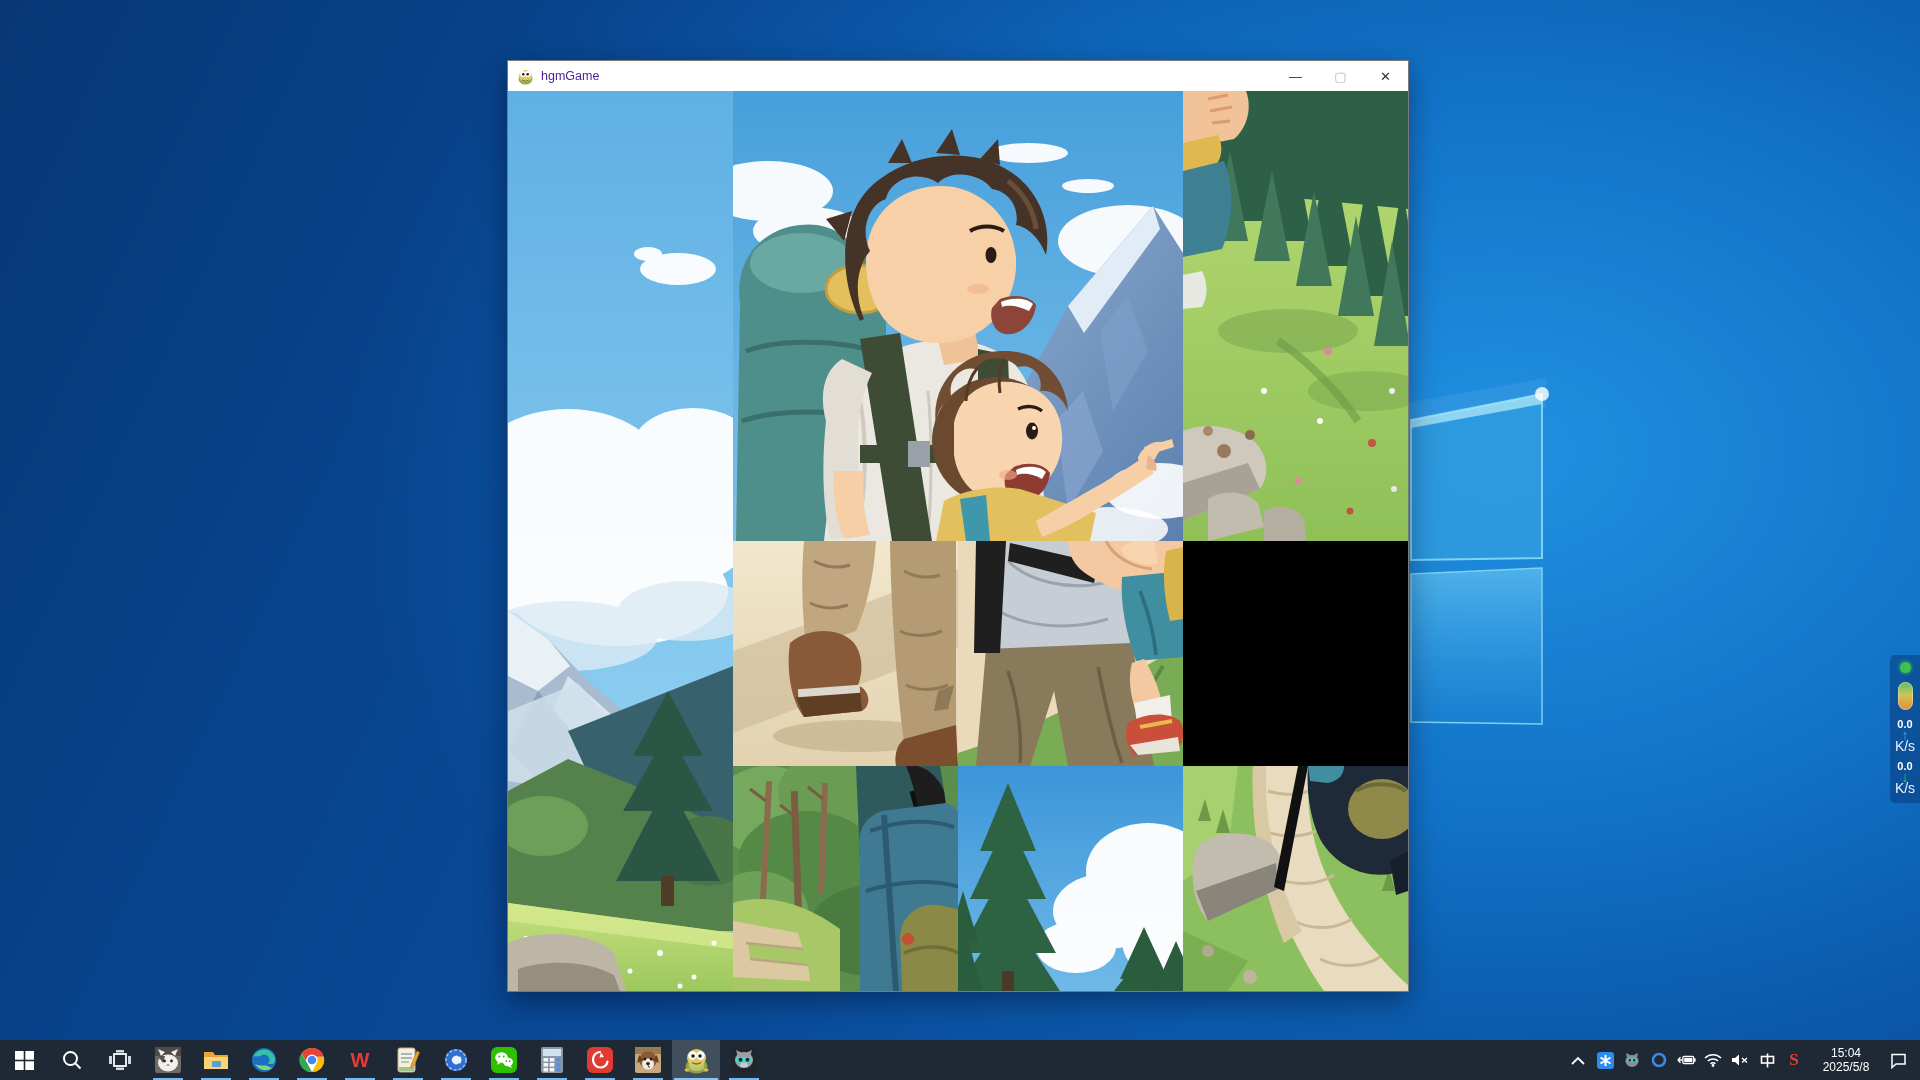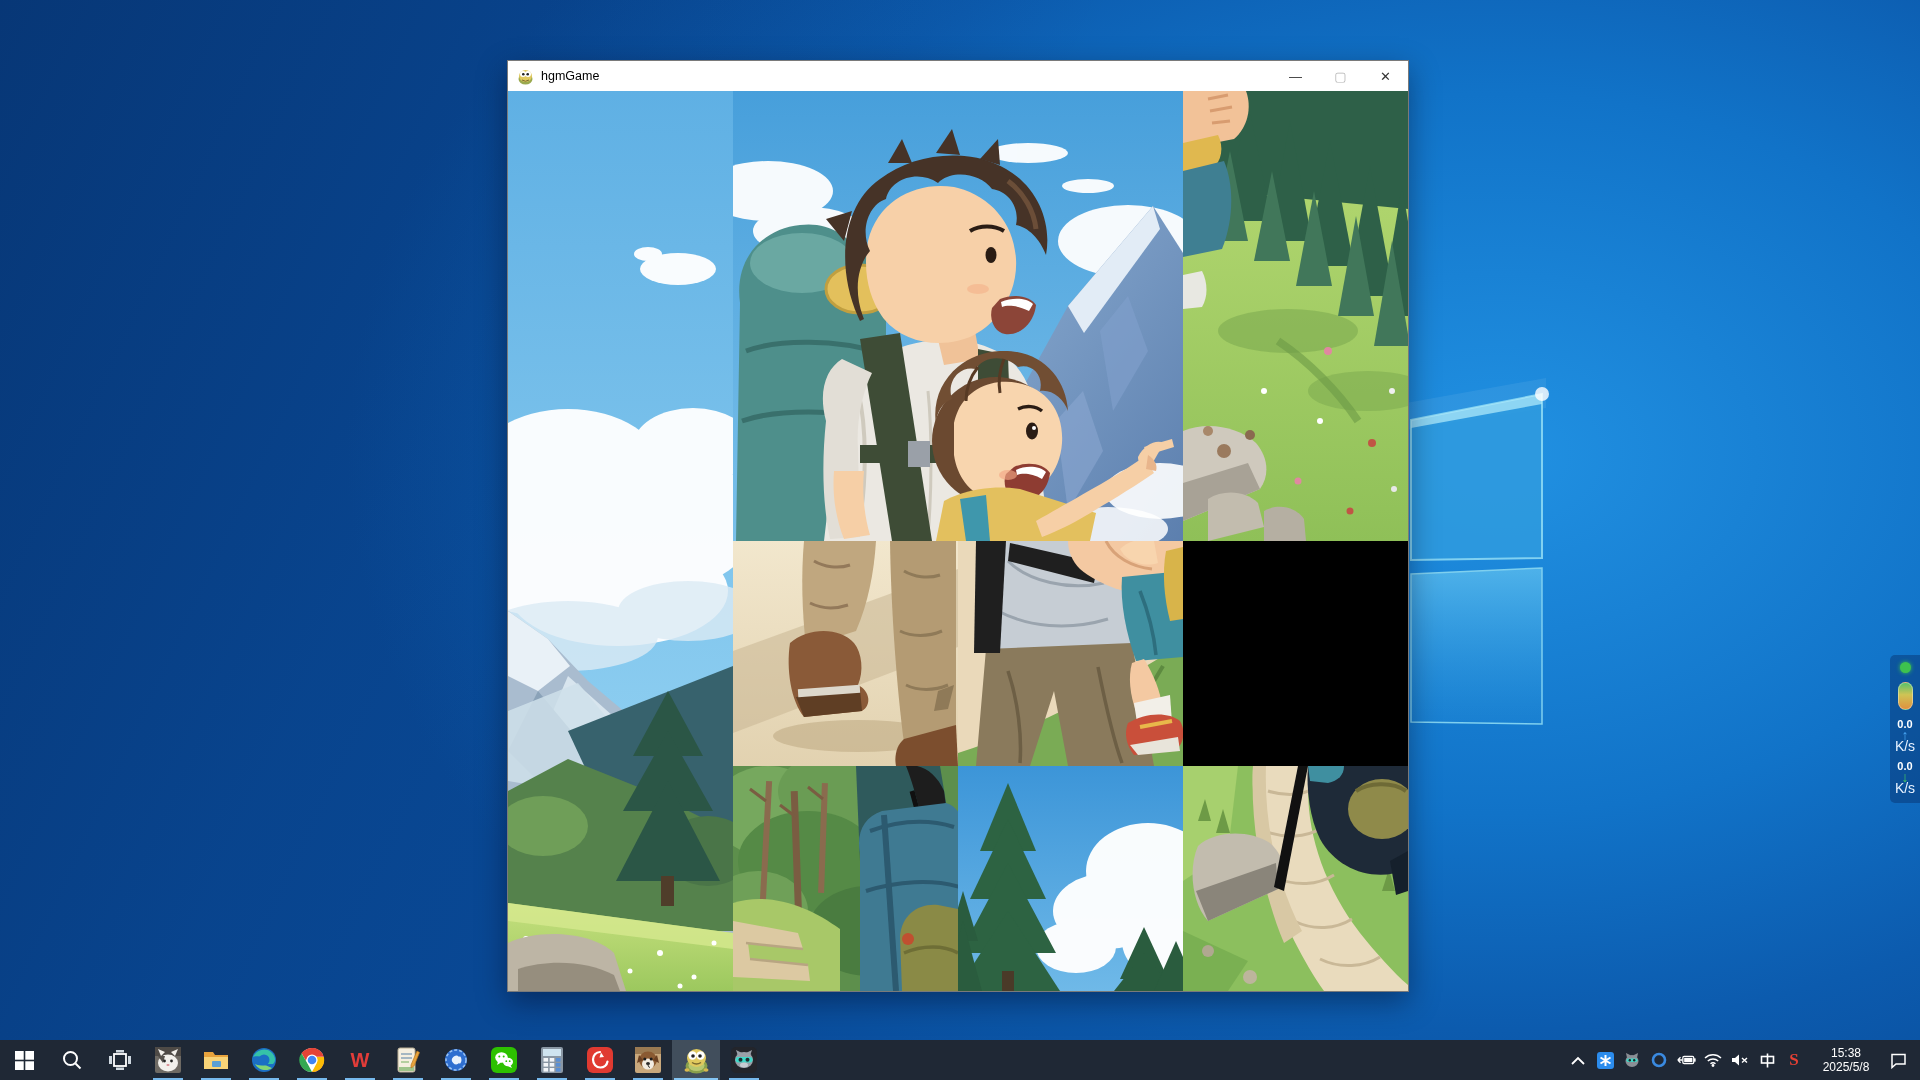--- a/index.html
+++ b/index.html
@@ -21,21 +21,21 @@
   .net-group { margin-top:6px; text-align:center; line-height:11px; }
   .net-val { font-size:11px; font-weight:bold; }
   .net-unit { font-size:14px; color:#e8f2ff; }
   .arrow-up { color:#4aa8f5; font-weight:bold; }
   .arrow-down { color:#46c860; font-weight:bold; }
   
   #game-window { position:absolute; left:507px; top:60px; width:902px; height:932px;
     background:#fff; border:1px solid #7a7a7a; box-shadow:0 10px 28px rgba(0,0,20,.4); }
   #titlebar { position:relative; height:30px; background:#fff; display:flex; align-items:center; }
   #title-icon { margin-left:9px; width:17px; height:17px; }
-  #title-text { margin-left:7px; font-size:12.5px; color:#000000; }
+  #title-text { margin-left:7px; font-size:12.5px; color:#4c1d95; }
   #win-buttons { position:absolute; right:0; top:0; height:30px; display:flex; }
   .win-btn { width:45px; height:30px; display:flex; align-items:center; justify-content:center;
     font-size:13px; color:#333; cursor:default; }
   .win-btn.max { color:#b4b4b4; }
   #board { position:relative; width:900px; height:900px; display:grid;
     grid-template-columns:repeat(4,225px); grid-template-rows:repeat(4,225px); background:#000; }
   .tile { width:225px; height:225px; display:block; }
   .tile-empty { width:225px; height:225px; background:#000; }
   
   #taskbar { position:absolute; left:0; bottom:0; width:1920px; height:40px; background:#1f2835;
@@ -715,21 +715,21 @@
         </svg>
       </div>
       <div class="tray-ic" aria-label="中">
         <svg width="17" height="17" viewBox="0 0 17 17">
           <rect x="2.5" y="4.5" width="12" height="6.5" stroke="#fff" stroke-width="1.6" fill="none"></rect>
           <line x1="8.5" y1="1.5" x2="8.5" y2="15.5" stroke="#fff" stroke-width="1.6"></line>
         </svg>
       </div>
       <div class="tray-ic sogou-s">S</div>
       <div id="clock">
-        <div>15:38</div>
+        <div>15:04</div>
         <div>2025/5/8</div>
       </div>
       <div class="tray-ic">
         <svg width="17" height="17" viewBox="0 0 17 17">
           <path d="M2,2.5 L15,2.5 L15,12 L6,12 L2,15.5 Z" stroke="#fff" stroke-width="1.5" fill="none"></path>
         </svg>
       </div>
     </div>
   </div>
 

